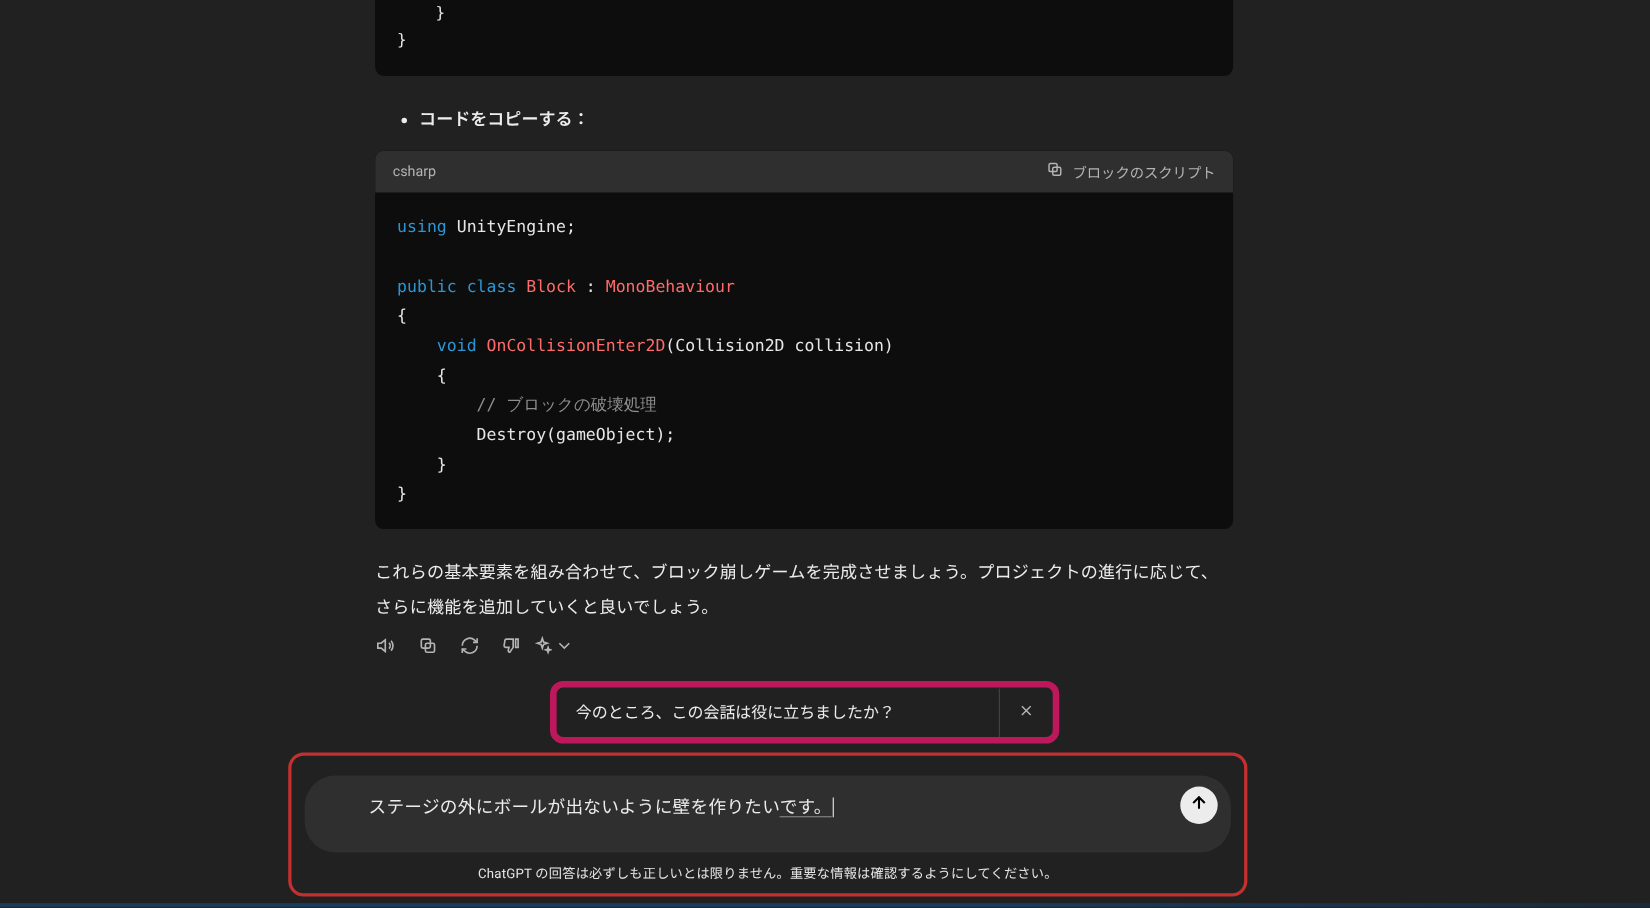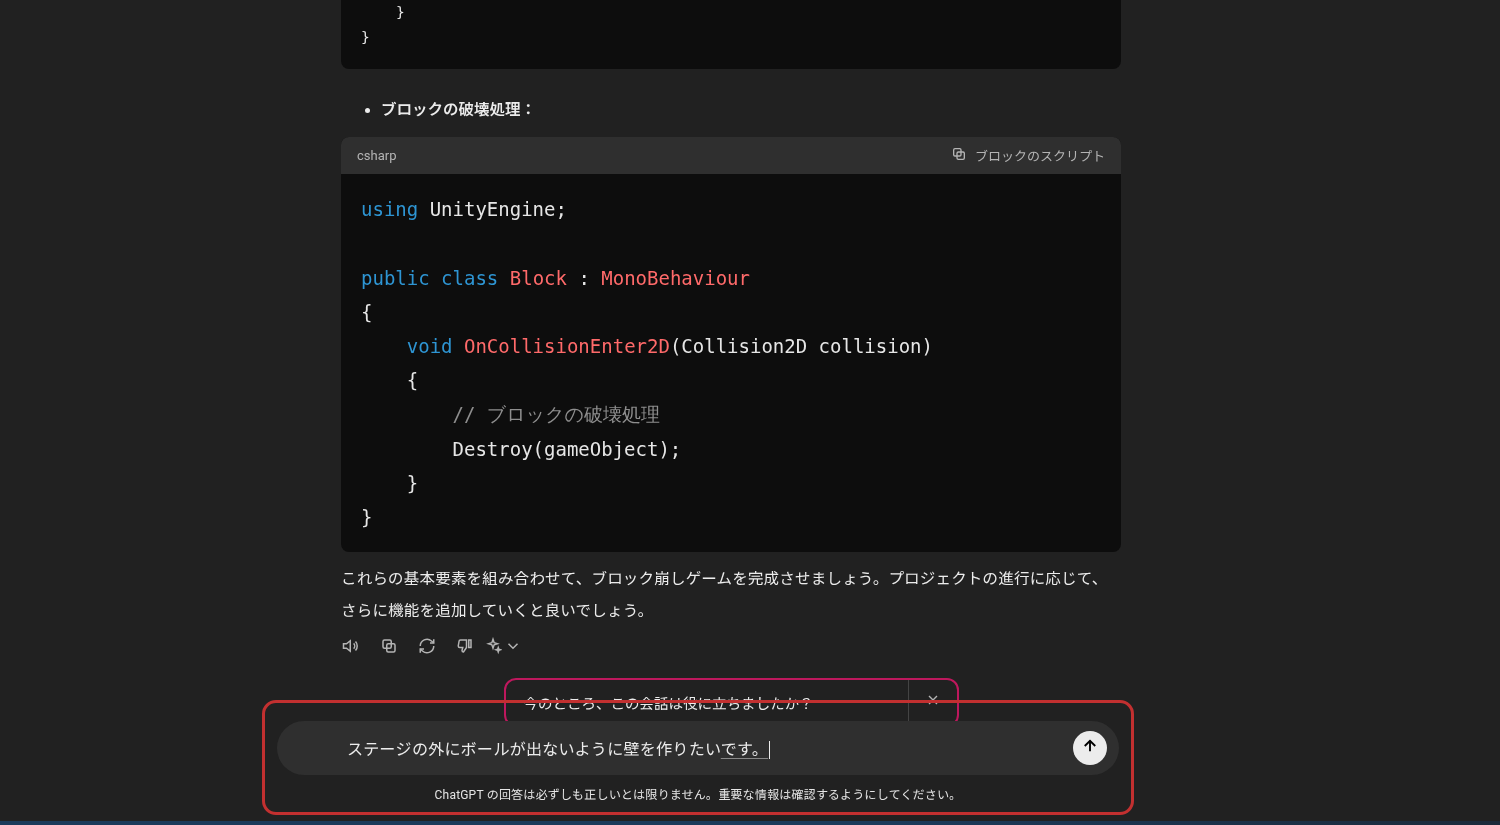--- a/index.html
+++ b/index.html
@@ -35,42 +35,42 @@
     }
     ul.bullet li {
       font-size: 15.5px;
       font-weight: 600;
       color: #ececec;
     }
     .codeblock {
       background: #0d0d0d;
       border-radius: 8px;
       overflow: hidden;
-      margin-bottom: 12px;
+      margin-bottom: 24px;
     }
     .code-header {
       background: #2f2f2f;
       display: flex;
       justify-content: space-between;
       align-items: center;
       padding: 9px 16px;
       font-size: 13px;
       color: #b4b4b4;
     }
     .copy-group {
       display: flex;
       align-items: center;
       gap: 8px;
       cursor: pointer;
     }
     .copy-group svg { width: 16px; height: 16px; }
     .code-body {
       padding: 18px 20px;
       font-family: ui-monospace, "SF Mono", Menlo, Consolas, monospace;
-      font-size: 19px;
+      font-size: 15px;
       line-height: 1.8;
       color: #e6e6e6;
     }
     .code-body pre { white-space: pre; }
     .kw-blue   { color: #2e95d3; }
     .kw-red    { color: #ff6a6a; }
     .cm-gray   { color: #8e8e8e; }
     .summary {
       font-size: 15.5px;
       line-height: 2.05;
@@ -93,24 +93,24 @@
     }
     .icon-btn svg { width: 18px; height: 18px; }
     .sparkle-group { display: flex; align-items: center; gap: 2px; }
     .feedback-wrap {
       display: flex;
       justify-content: center;
       margin-top: 10px;
       margin-bottom: 34px;
     }
     .feedback-pill {
-      border: 2px solid #be185d;
+      border: 6px solid #be185d;
       border-radius: 12px;
       display: flex;
-      align-items: center;
+      align-items: flex-end;
       padding: 0;
       overflow: hidden;
     }
     .feedback-left {
       display: flex;
       align-items: center;
       gap: 18px;
       padding: 12px 18px;
     }
     .feedback-q {
@@ -132,22 +132,22 @@
       width: 872px;
       border: 3px solid #c23030;
       border-radius: 14px;
       padding: 18px 12px 10px 12px;
     }
     .input-pill {
       background: #2f2f2f;
       border-radius: 28px;
       display: flex;
       align-items: center;
-      padding: 10px 12px 10px 16px;
-      gap: 30px;
+      padding: 10px 12px 26px 16px;
+      gap: 18px;
     }
     .attach-btn {
       width: 24px; height: 24px;
       display:flex; align-items:center; justify-content:center;
       cursor:pointer; color:#ececec;
     }
     .text-input {
       flex: 1;
       font-size: 16px;
       color: #ececec;
@@ -197,21 +197,21 @@
 <body>
 
 <div class="main">
 
   <div class="codeblock-top">
     <pre><span>    }</span>
 <span>}</span></pre>
   </div>
 
   <ul class="bullet">
-    <li>ブロックの破壊処理：</li>
+    <li>コードをコピーする：</li>
   </ul>
 
   <div class="codeblock">
     <div class="code-header">
       <span>csharp</span>
       <div class="copy-group">
         <span>
           <svg viewBox="0 0 24 24" fill="none" stroke="currentColor" stroke-width="2">
               <rect x="9" y="9" width="11" height="11" rx="2"></rect>
               <rect x="4" y="4" width="11" height="11" rx="2"></rect>

